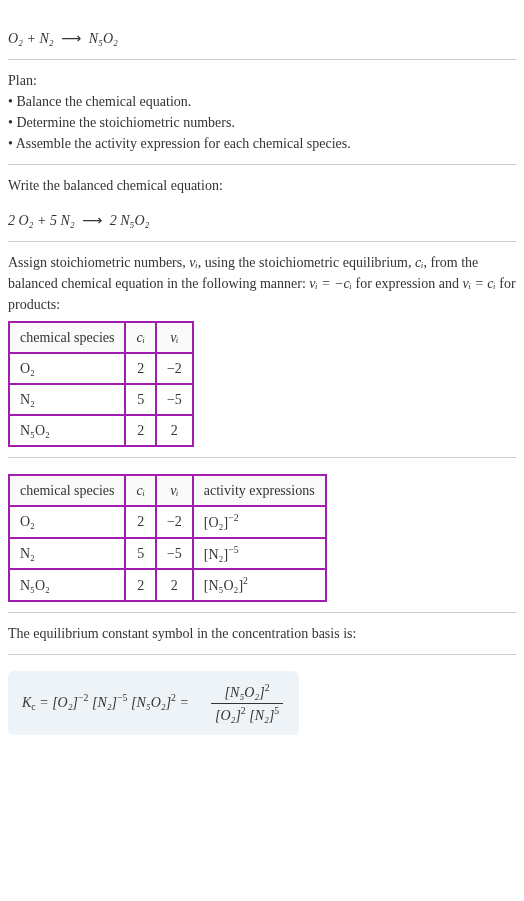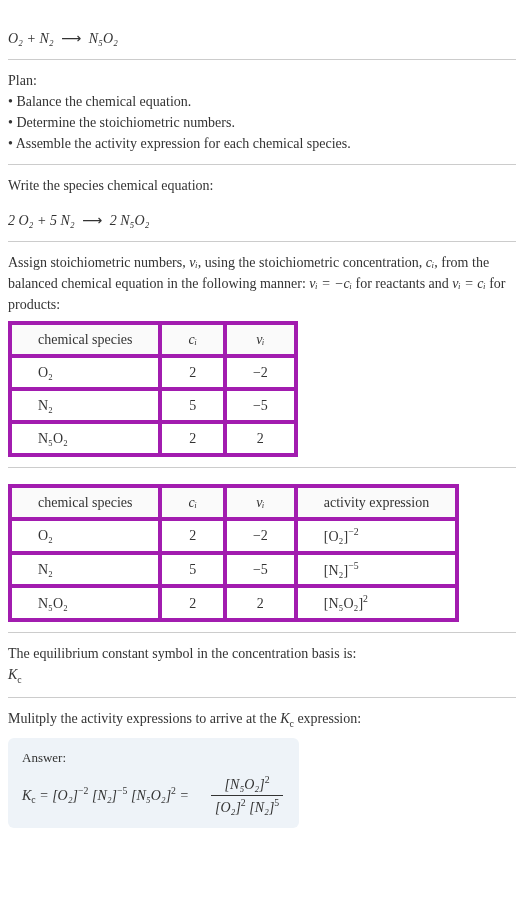--- a/index.html
+++ b/index.html
@@ -50,22 +50,22 @@
       padding-left: 0;
     }
     ul.plan li::before {
       content: "• ";
     }
     table {
       border-collapse: collapse;
       margin-top: 6px;
     }
     th, td {
-      border: 4px solid #a21caf;
-      padding: 4px 26px;
+      border: 2px solid #a21caf;
+      padding: 4px 10px;
       text-align: left;
       font-weight: normal;
     }
     th {
       background: #fafafa;
     }
     td.center, th.center {
       text-align: center;
     }
     .answer-box {
@@ -121,33 +121,33 @@
   <ul class="plan">
     <li>Balance the chemical equation.</li>
     <li>Determine the stoichiometric numbers.</li>
     <li>Assemble the activity expression for each chemical species.</li>
   </ul>
 </div>
 
 <hr class="hr">
 
 <div class="section">
-  <div>Write the species chemical equation:</div>
+  <div>Write the balanced chemical equation:</div>
   <div class="equation">
     <span>2 O₂ + 5 N₂</span>
     <span class="arrow">⟶</span>
     <span>2 N₅O₂</span>
   </div>
 </div>
 
 <hr class="hr">
 
 <div class="section">
   <div>
-    <span>Assign stoichiometric numbers, </span><span class="italic">νᵢ</span><span>, using the stoichiometric concentration, </span><span class="italic">cᵢ</span><span>, from the balanced chemical equation in the following manner: </span><span class="italic">νᵢ = −cᵢ</span><span> for reactants and </span><span class="italic">νᵢ = cᵢ</span><span> for products:</span>
+    <span>Assign stoichiometric numbers, </span><span class="italic">νᵢ</span><span>, using the stoichiometric equilibrium, </span><span class="italic">cᵢ</span><span>, from the balanced chemical equation in the following manner: </span><span class="italic">νᵢ = −cᵢ</span><span> for expression and </span><span class="italic">νᵢ = cᵢ</span><span> for products:</span>
   </div>
   <table>
     <tbody>
         <tr>
       <th>chemical species</th>
       <th class="center italic">cᵢ</th>
       <th class="center italic">νᵢ</th>
     </tr>
     <tr>
       <td>O₂</td>
@@ -170,21 +170,21 @@
 
 <hr class="hr">
 
 <div class="section">
   <table>
     <tbody>
         <tr>
       <th>chemical species</th>
       <th class="center italic">cᵢ</th>
       <th class="center italic">νᵢ</th>
-      <th>activity expression</th>
+      <th>activity expressions</th>
     </tr>
     <tr>
       <td>O₂</td>
       <td class="center">2</td>
       <td class="center">−2</td>
       <td><span>[O₂]</span><span class="sup">−2</span></td>
     </tr>
     <tr>
       <td>N₂</td>
       <td class="center">5</td>
@@ -198,34 +198,27 @@
       <td><span>[N₅O₂]</span><span class="sup">2</span></td>
     </tr>
   </tbody>
     </table>
 </div>
 
 <hr class="hr">
 
 <div class="section">
   <div>The equilibrium constant symbol in the concentration basis is:</div>
-  <div class="italic">
-    <span>K</span><span class="sub">c</span>
-  </div>
-</div>
-
-<hr class="hr">
-
-<div class="section">
-  <div>
-    <span>Mulitply the activity expressions to arrive at the </span><span class="italic"><span>K</span><span class="sub">c</span></span><span> expression:</span>
-  </div>
+</div>
+
+<hr class="hr">
+
+<div class="section">
 
   <div class="answer-box">
-    <div class="answer-label">Answer:</div>
     <div class="kc-row italic">
       <span class="lhs">
         <span>K</span><span class="sub">c</span>
         =
         <span>[O₂]</span><span class="sup">−2</span>
         <span>[N₂]</span><span class="sup">−5</span>
         <span>[N₅O₂]</span><span class="sup">2</span>
         =
       </span>
       <span class="frac">

